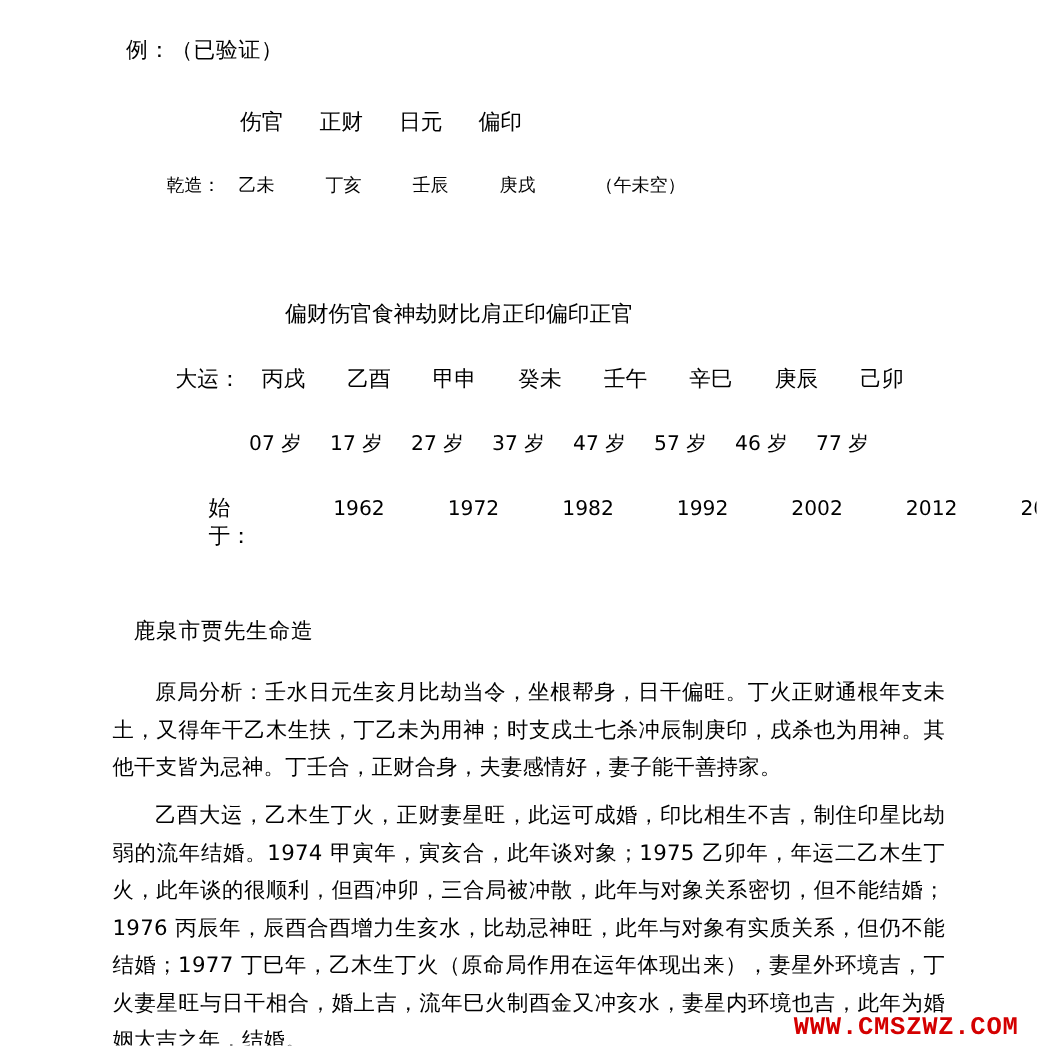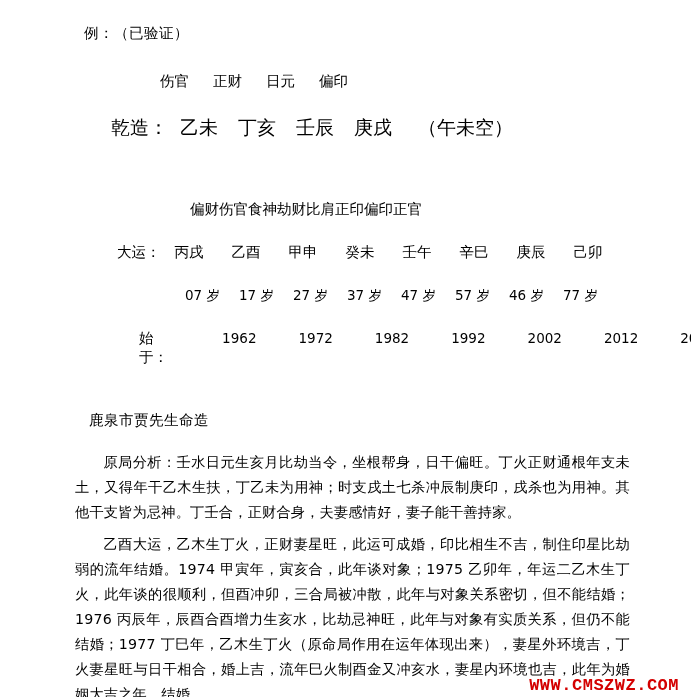--- a/index.html
+++ b/index.html
@@ -39,21 +39,21 @@
     font-size: 14.5px;
     display: flex;
     gap: 24px;
   }
 
   
   .row-qianzao {
     position: absolute;
     left: 111px;
     top: 115px;
-    font-size: 19px;
+    font-size: 12px;
     display: flex;
     align-items: baseline;
     gap: 0;
     justify-content: center;
   }
   .row-qianzao .lbl { margin-right: 12px; }
   .row-qianzao .cell { width: 58px; }
   .row-qianzao .tail { margin-left: 6px; }
 
   
@@ -78,21 +78,21 @@
   .row-dayun .cell { width: 57px; }
 
   
   .row-ages {
     position: absolute;
     left: 166px;
     top: 287px;
     font-size: 13.5px;
     display: flex;
   }
-  .row-ages .cell { width: 54px; text-align: right; }
+  .row-ages .cell { width: 54px; }
 
   
   .row-years {
     position: absolute;
     left: 139px;
     top: 329px;
     font-size: 13.5px;
     display: flex;
     align-items: baseline;
     gap: 27px;

